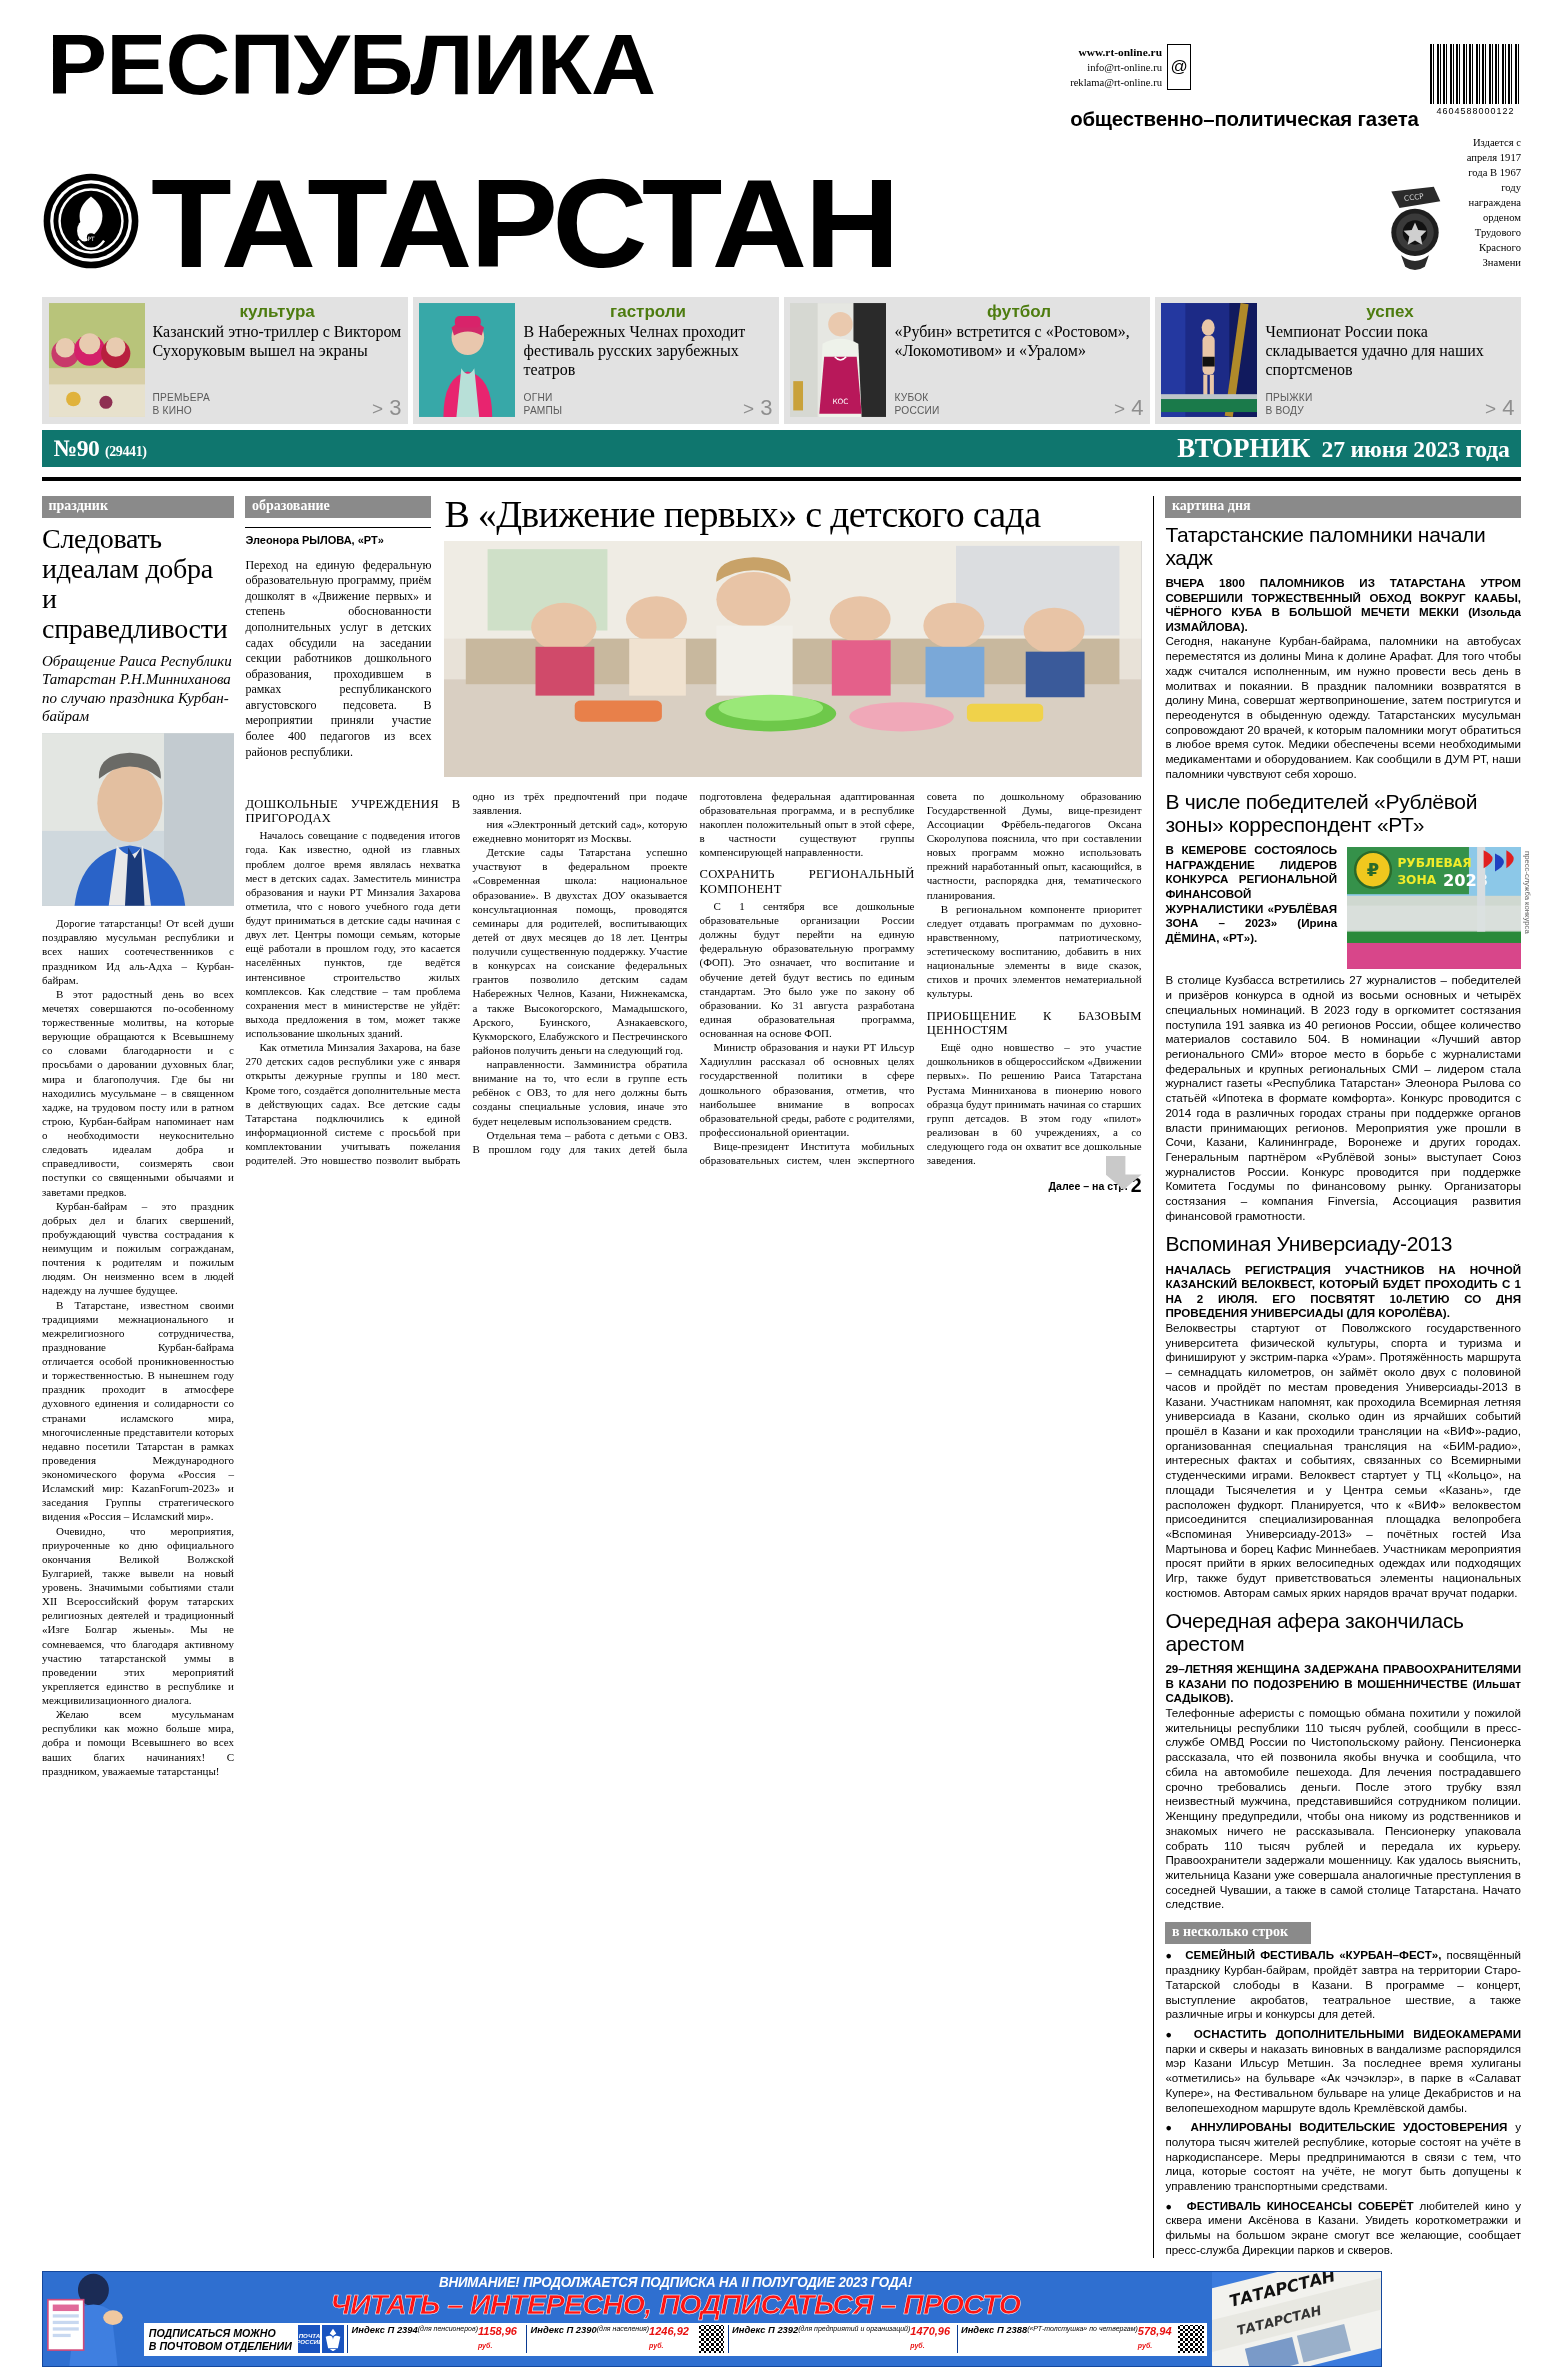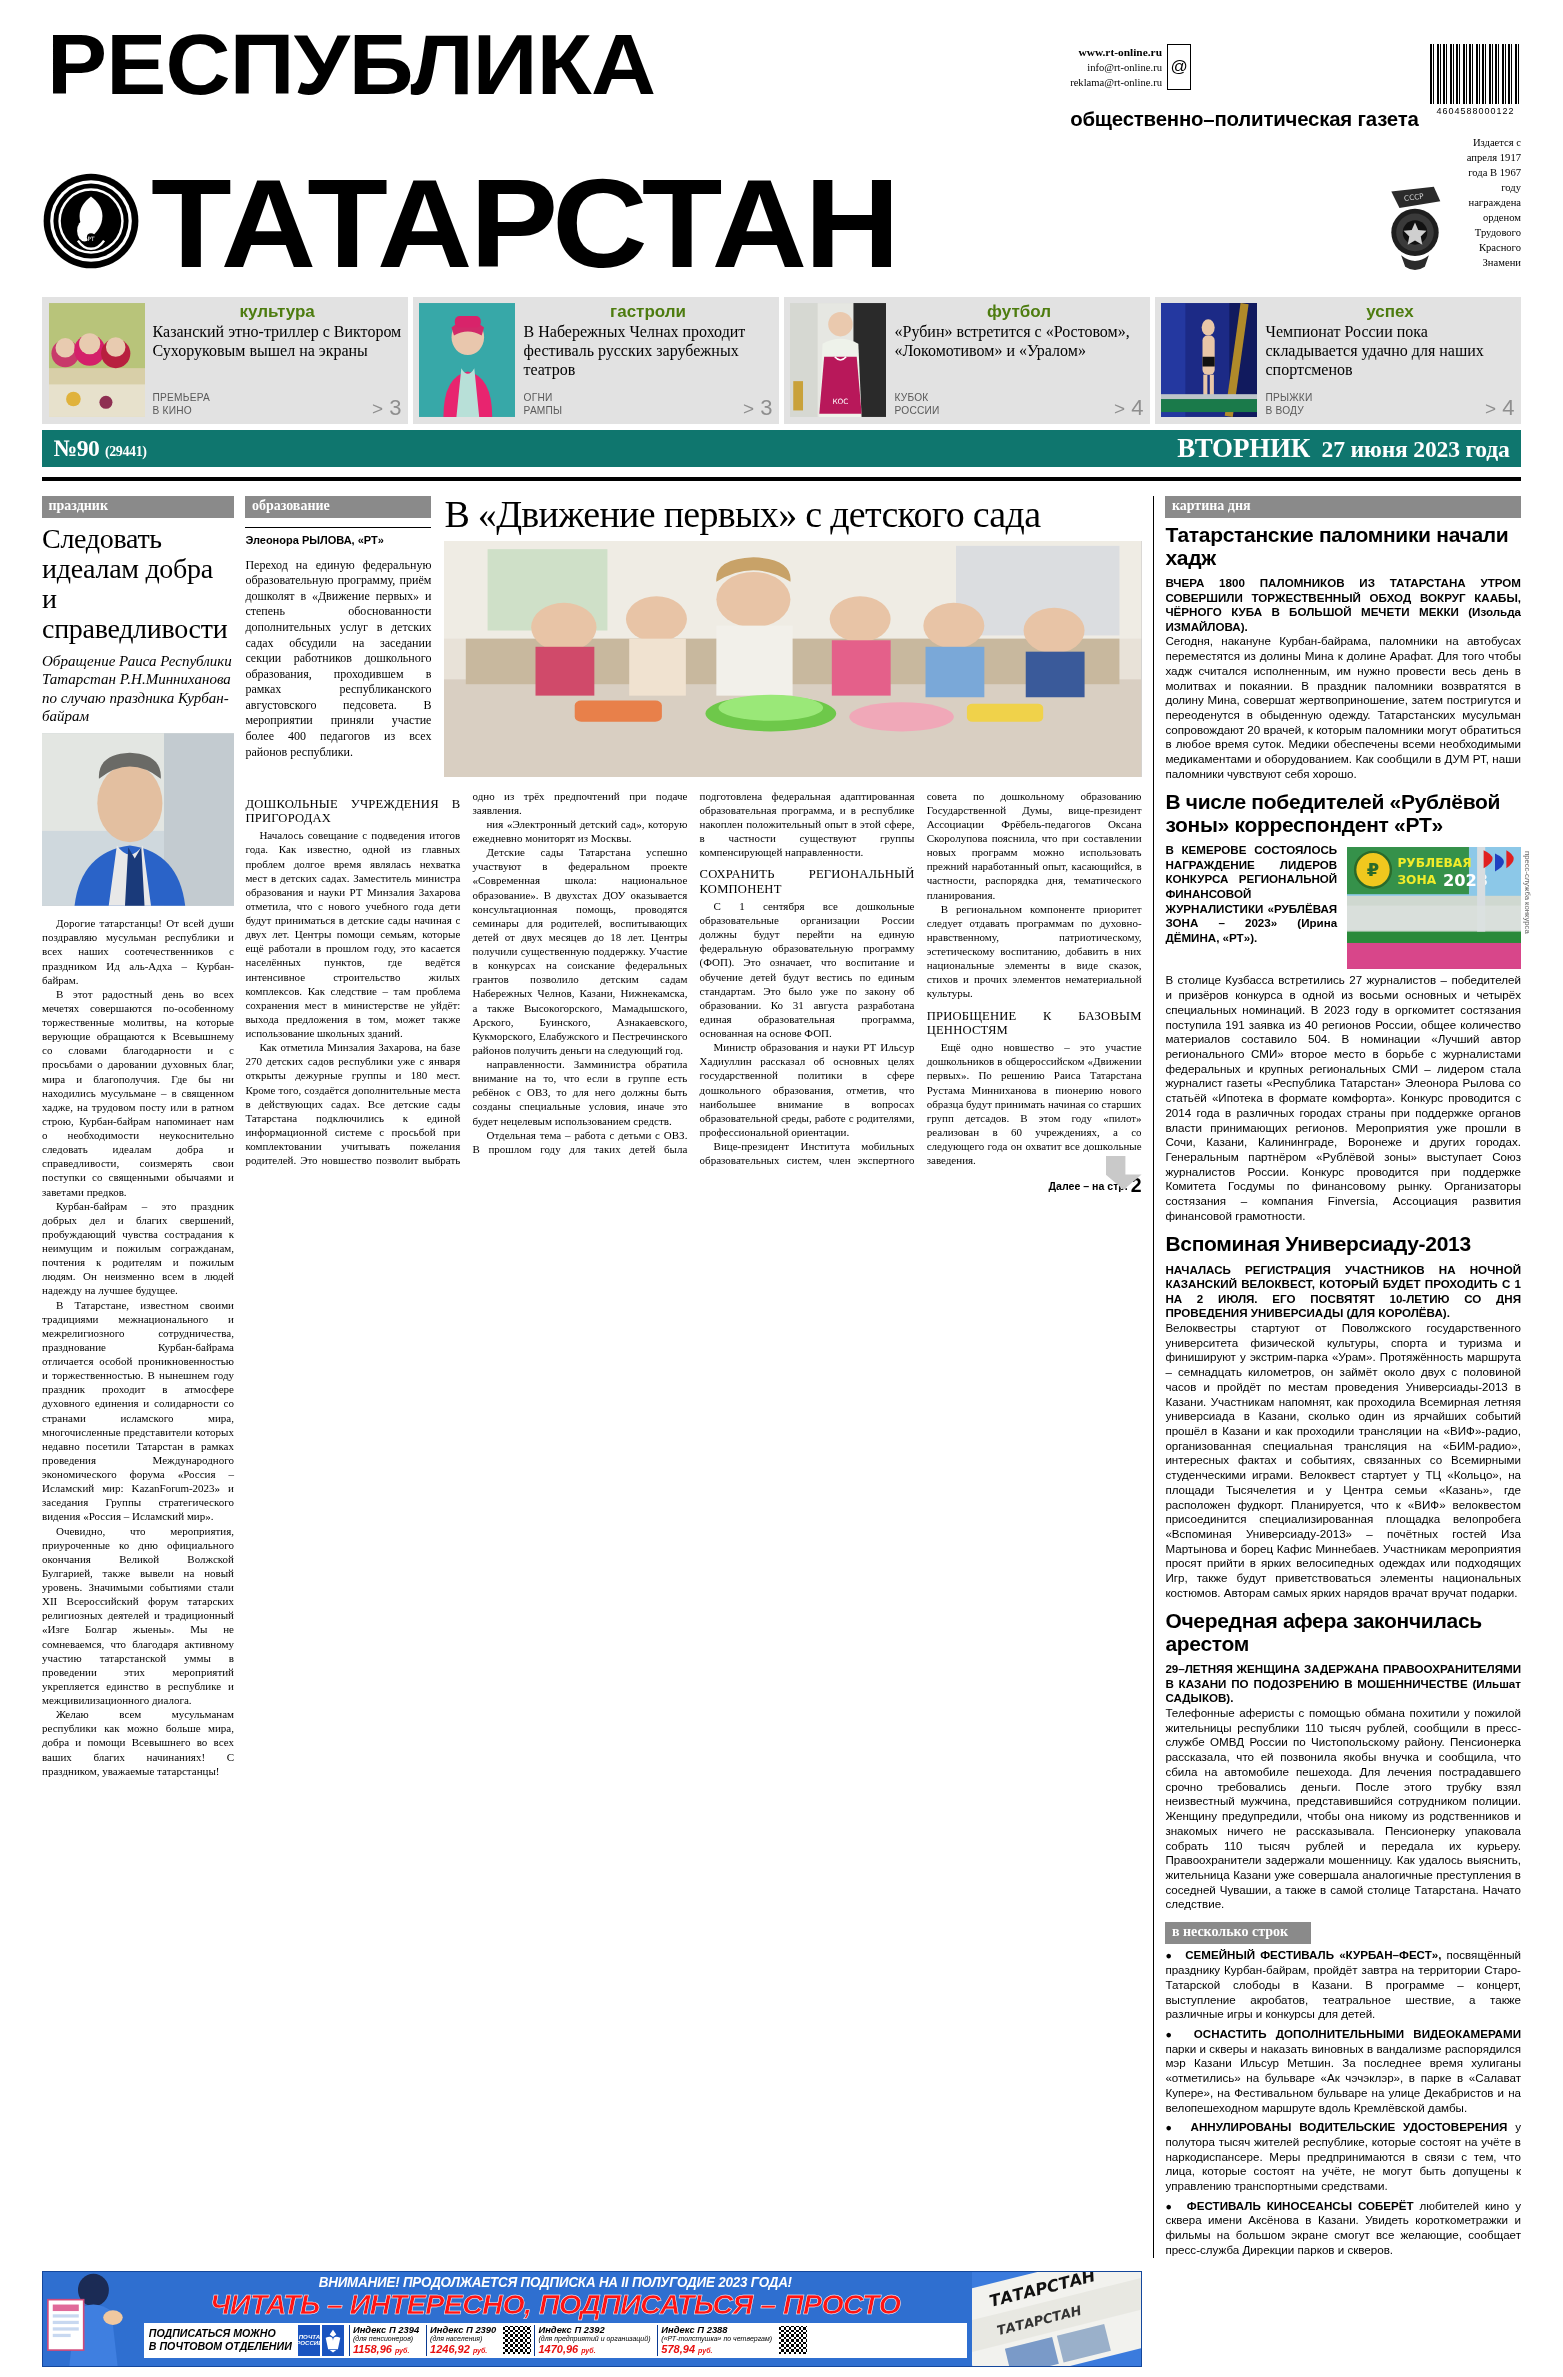--- a/index.html
+++ b/index.html
@@ -114,21 +114,21 @@
   }
   .byline {
     font-family: "Liberation Sans", sans-serif; font-weight: bold; font-size: 11px;
     border-top: 0.8px solid #000; padding-top: 5.7px; margin: 9.8px 0 11.4px;
   }
   .lead-narrow { font-size: 12px; line-height: 1.3; text-align: justify; }
 
   
   .hero-head { font-size: 38px; line-height: 0.98; letter-spacing: -0.7px; }
   .hero-photo { height: 236px; margin-top: 8.1px; }
-  .r-head { font-family: "Liberation Sans", sans-serif; font-weight: bold; font-size: 21px; line-height: 1.08; margin-bottom: 6.5px; letter-spacing: -0.3px; }
+  .r-head { font-family: "Liberation Sans", sans-serif; font-weight: normal; font-size: 21px; line-height: 1.08; margin-bottom: 6.5px; letter-spacing: -0.3px; }
   .r-lead { font-family: "Liberation Sans", sans-serif; font-weight: bold; font-size: 11.6px; line-height: 1.26; text-align: justify; text-transform: uppercase; }
   .r-lead .nm { text-transform: none; font-weight: bold; }
   .r-body { font-family: "Liberation Sans", sans-serif; font-size: 11.6px; line-height: 1.27; text-align: justify; }
   .r-body p { margin: 0; }
   .r-rubric { background: #8a8a8a; color: #fff; font-family: "Liberation Serif", serif; font-weight: bold; font-size: 14px; padding: 2.4px 6.5px 3.3px; }
 
   .r-figure { float: right; width: 174px; margin: 3.3px 0 4.9px 9.8px; position: relative; }
   .r-figure .photo { height: 122px; }
   .r-credit {
     position: absolute; right: -10.6px; top: 4.9px; writing-mode: vertical-rl;
@@ -139,21 +139,21 @@
   .banner { margin-top: 13px; height: 96px; background: #2f6fd0; border: 1.6px solid #14479c; display: flex; position: relative; overflow: hidden; font-style: italic; }
   .bn-left { width: 96px; position: relative; flex: 0 0 96px; }
   .bn-mid { flex: 1; display: flex; flex-direction: column; padding: 2.4px 4.9px 3.3px; }
   .bn-attn { color: #fff; font-family: "Liberation Sans", sans-serif; font-weight: bold; font-size: 13.4px; text-align: center; letter-spacing: -0.2px; transform: scaleY(1.12); }
   .bn-slogan { color: #ff1414; font-family: "Liberation Sans", sans-serif; font-weight: bold; font-size: 28.5px; text-align: center; letter-spacing: -0.5px; line-height: 1.04; margin-top: 0.8px; -webkit-text-stroke: 0.5px #fff; }
   .bn-row { display: flex; align-items: stretch; margin-top: 3.3px; gap: 3.3px; background: #fff; padding: 2.4px 3.3px; }
   .bn-post { font-family: "Liberation Sans", sans-serif; font-weight: bold; font-size: 10.6px; line-height: 1.22; padding: 2.4px 3.3px 0 1.6px; white-space: nowrap; }
   .bn-postlogo { width: 47px; display: flex; gap: 1.6px; }
   .bn-postlogo .b1 { width: 22px; background: #1a54c0; color: #fff; font-family: "Liberation Sans", sans-serif; font-size: 6.1px; font-weight: bold; display: flex; align-items: center; justify-content: center; text-align: center; line-height: 1.05; }
   .bn-postlogo .b2 { width: 22px; background: #1a54c0; display: flex; align-items: center; justify-content: center; }
-  .idx { border-left: 1.2px solid #0a3a92; padding: 0 3.3px; display: flex; flex-direction: column; justify-content: center; }
+  .idx { border-left: 1.2px solid #0a3a92; padding: 0 3.3px; display: flex; flex-direction: row; justify-content: center; }
   .idx .t { font-family: "Liberation Sans", sans-serif; font-weight: bold; font-size: 9.4px; line-height: 1.1; white-space: nowrap; }
   .idx .s { font-family: "Liberation Sans", sans-serif; font-size: 7px; line-height: 1.1; white-space: nowrap; }
   .idx .p { font-family: "Liberation Sans", sans-serif; font-weight: bold; font-size: 11px; color: #e81010; line-height: 1.15; }
   .idx .p span { font-size: 7px; }
   .qr { width: 28px; height: 28px; align-self: center;
     background-image: repeating-linear-gradient(90deg,#000 0 2.4px,#fff 2.4px 4.9px),
                       repeating-linear-gradient(0deg,#000 0 2.4px,#fff 2.4px 4.9px);
     background-blend-mode: difference; }
   .bn-right { width: 169px; flex: 0 0 169px; position: relative; overflow: hidden; background: #3b7bdd; }
 

